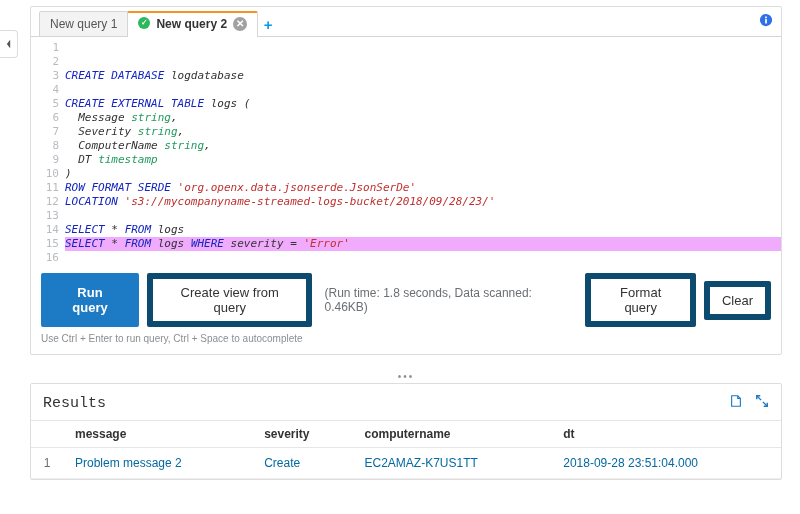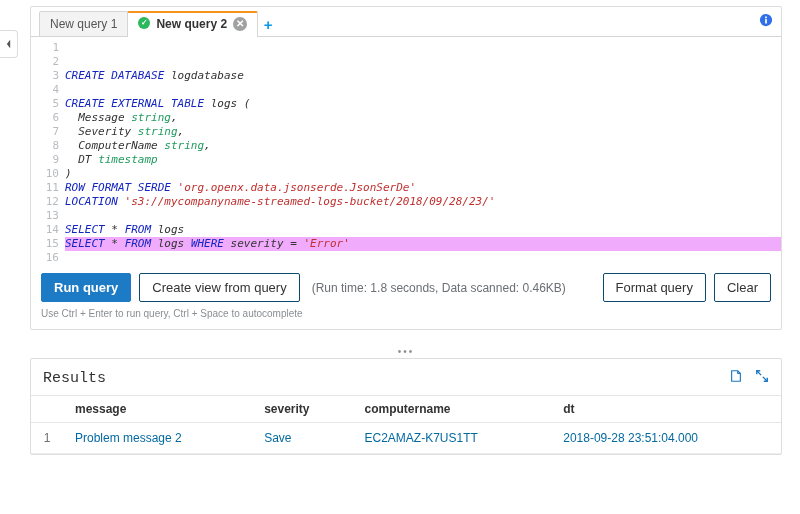--- a/index.html
+++ b/index.html
@@ -18,21 +18,21 @@
   .tab .close { width: 14px; height: 14px; border-radius: 50%; background: #9fa1a3; color: #fff; font-size: 10px; line-height: 14px; text-align: center; cursor: pointer; }
   .add-tab { width: 22px; text-align: center; color: #0a98e8; font-size: 15px; font-weight: bold; cursor: pointer; padding-bottom: 3px; }
   .editor { display: flex; font-family: Menlo, Consolas, monospace; font-size: 11px; line-height: 14px; padding-top: 4px; min-height: 228px; }
   .gutter { width: 34px; text-align: right; color: #b8bbc0; padding-right: 6px; user-select: none; }
   .code { flex: 1; white-space: pre; color: #333; font-style: italic; }
   .kw   { color: #1325c1; }
   .type { color: #219b5e; }
   .str  { color: #c03030; }
   .hl-line { background: #f0abfc; display: inline-block; width: 100%; }
   .actions { display: flex; align-items: center; gap: 8px; padding: 8px 10px 6px 10px; }
-  .btn { border: 1px solid #0c4a6e; background: #fff; color: #333; padding: 6px 12px; font-size: 13px; border-radius: 2px; cursor: pointer; }
+  .btn { border: 6px solid #0c4a6e; background: #fff; color: #333; padding: 6px 12px; font-size: 13px; border-radius: 2px; cursor: pointer; }
   .btn.primary { background: #1d7ac4; border-color: #1d7ac4; color: #fff; font-weight: bold; }
   .run-info { color: #6b6f73; font-size: 12px; margin-left: 4px; }
   .spacer { flex: 1; }
   .hint { color: #8a8f93; font-size: 10px; padding: 0 10px 10px 10px; }
   .drag-bar { height: 14px; display: flex; align-items: center; justify-content: center; color: #8a8f93; font-size: 10px; letter-spacing: 2px; cursor: row-resize; }
   .results-card { padding: 0; }
   .results-head { display: flex; align-items: center; padding: 10px 12px 8px 12px; font-family: Liberation Mono, monospace; }
   .results-head .title { font-size: 15px; color: #333; }
   .results-head .tool { margin-left: 12px; cursor: pointer; color: #1d7ac4; }
   .results-head .tool svg { width: 14px; height: 14px; fill: #1d7ac4; }
@@ -131,20 +131,20 @@
             <th>message</th>
             <th>severity</th>
             <th>computername</th>
             <th>dt</th>
           </tr>
         </thead>
       <tbody id="results-body">
           <tr>
             <td class="rownum">1</td>
             <td>Problem message 2</td>
-            <td>Save</td>
+            <td>Create</td>
             <td>EC2AMAZ-K7US1TT</td>
             <td>2018-09-28 23:51:04.000</td>
           </tr>
         </tbody>
     </table>
   </div>
 </div>
 
 </body></html>

